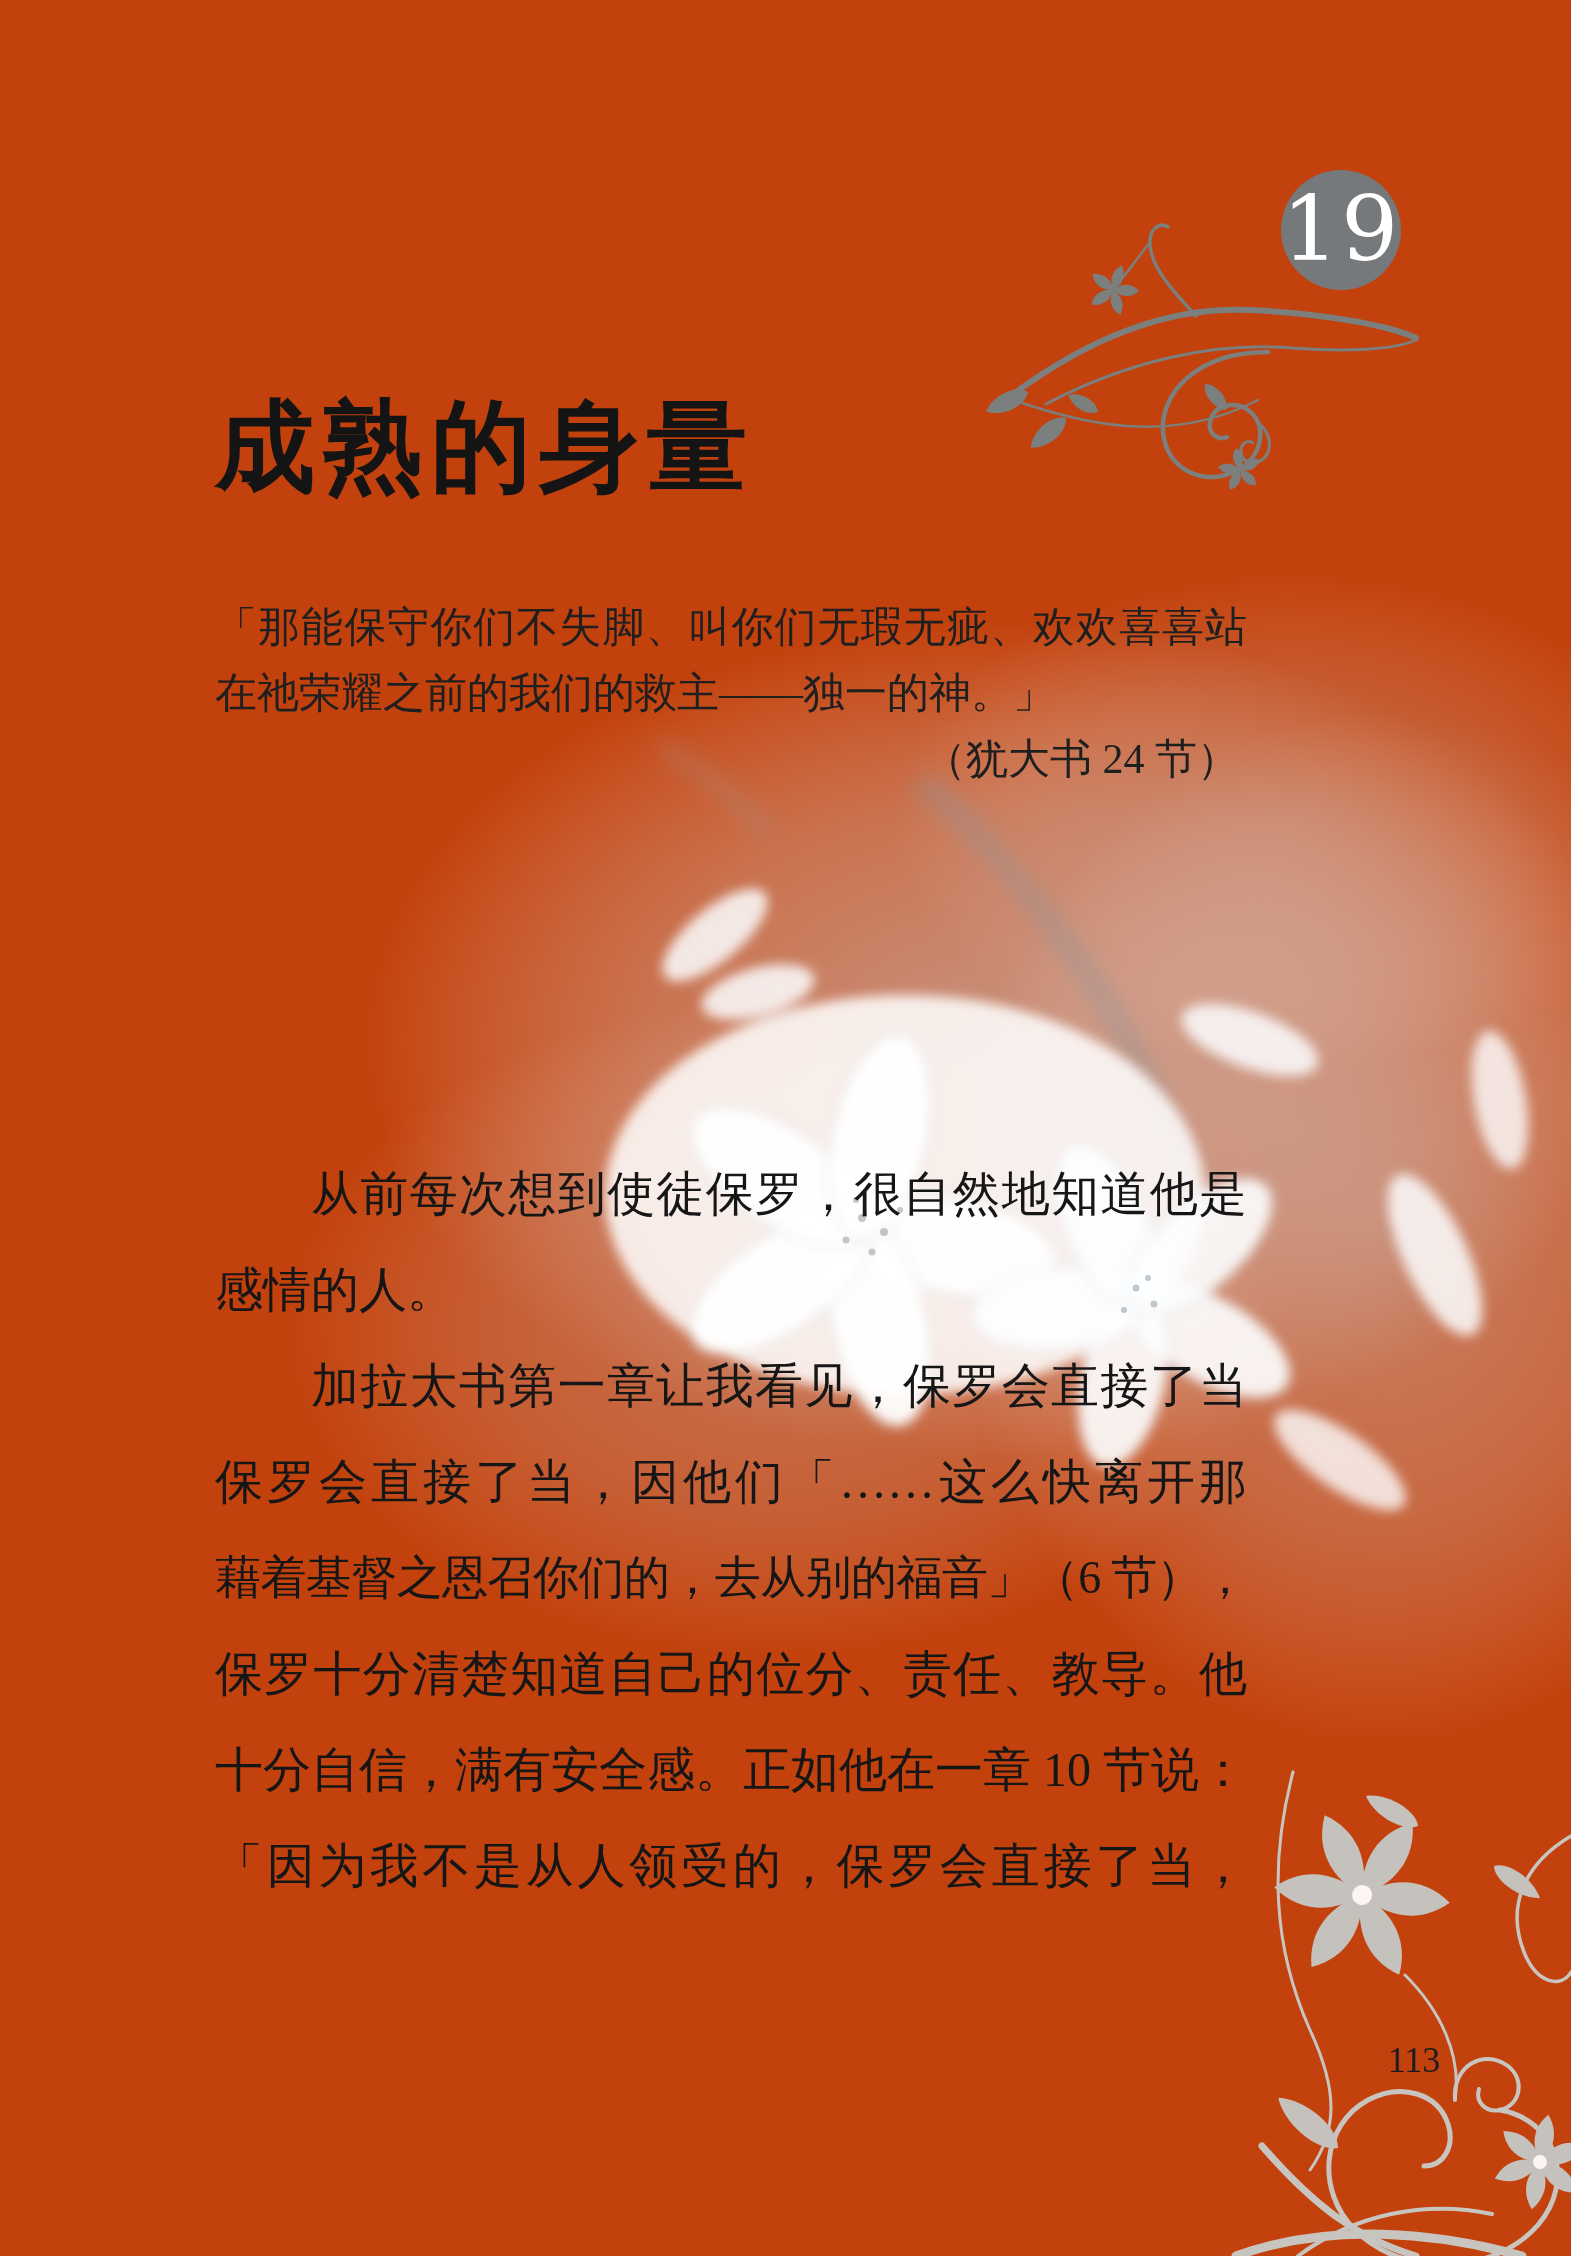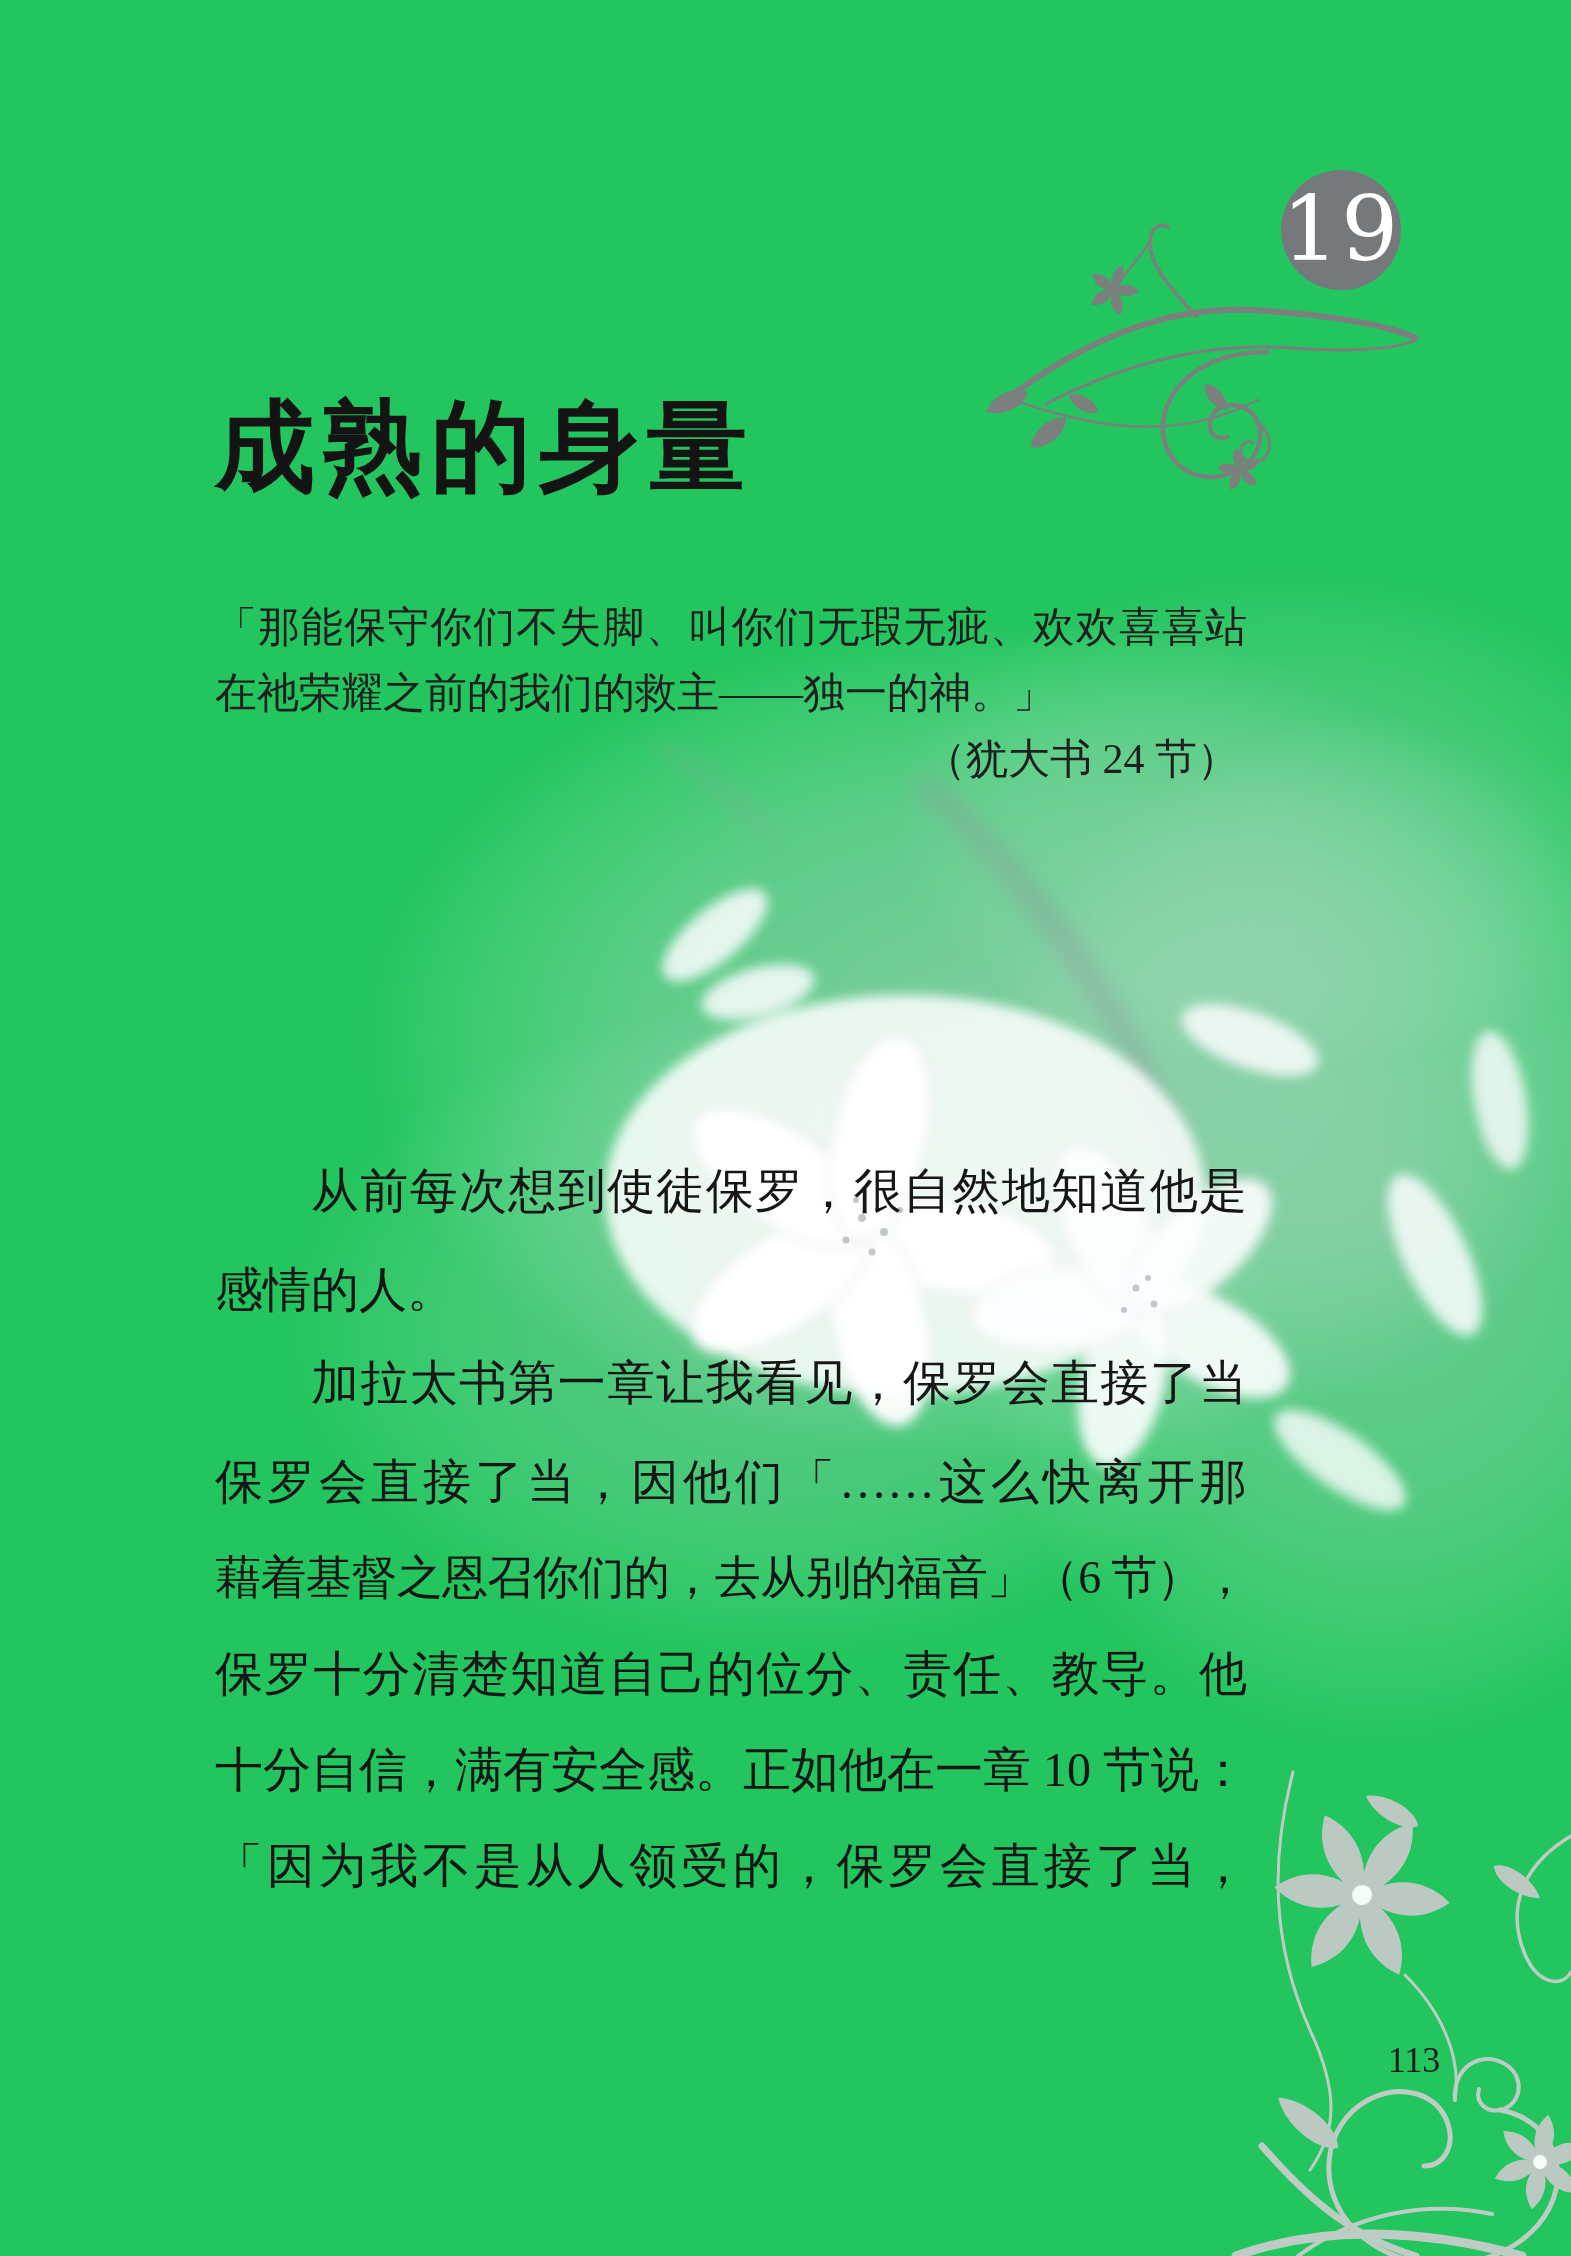--- a/index.html
+++ b/index.html
@@ -1,17 +1,17 @@
 <!DOCTYPE html>
 <html><head>
 <meta charset="utf-8">
 <style>
   html,body{margin:0;padding:0;background:#ffffff;}
   .page{
-    position:relative;width:1571px;height:2256px;background:#22c55e;overflow:hidden;
+    position:relative;width:1571px;height:2256px;background:#c2410c;overflow:hidden;
     font-family:"Liberation Serif","DejaVu Serif",serif;color:#161616;
   }
   .watermark,.ornaments{position:absolute;left:0;top:0;width:1571px;height:2256px;pointer-events:none;}
   .chapter-badge{
     position:absolute;left:1281px;top:170px;width:120px;height:120px;border-radius:50%;
     background:#75797b;text-align:center;
   }
   .chapter-badge span{
     display:block;font-family:"DejaVu Serif","Liberation Serif",serif;
     font-size:90px;line-height:118px;color:#ffffff;letter-spacing:2px;
@@ -19,21 +19,21 @@
   .title{
     position:absolute;left:215px;top:398px;margin:0;
     font-size:100px;line-height:1;font-weight:700;color:#141414;letter-spacing:8px;white-space:nowrap;
   }
   .epigraph{position:absolute;left:215px;top:594px;width:1032px;font-size:42px;color:#1f1f1f;}
   .eline{height:66px;line-height:66px;}
   .justify{text-align:justify;text-align-last:justify;}
   .attribution{text-align:right;padding-right:8px;}
   .body-text{position:absolute;left:215px;top:1146px;width:1032px;font-size:48px;color:#161616;}
   .bline{height:96px;line-height:96px;}
-  .indent{padding-left:96px;font-family:Liberation Mono, monospace;}
+  .indent{padding-left:96px;}
   .tight{font-size:46px;letter-spacing:-1px;}
   .page-number{
     position:absolute;left:1359px;top:2039px;width:110px;text-align:center;
     font-size:36px;line-height:43px;color:#1d1d1d;
   }
 </style>
 </head>
 <body>
 
 <div class="page">

